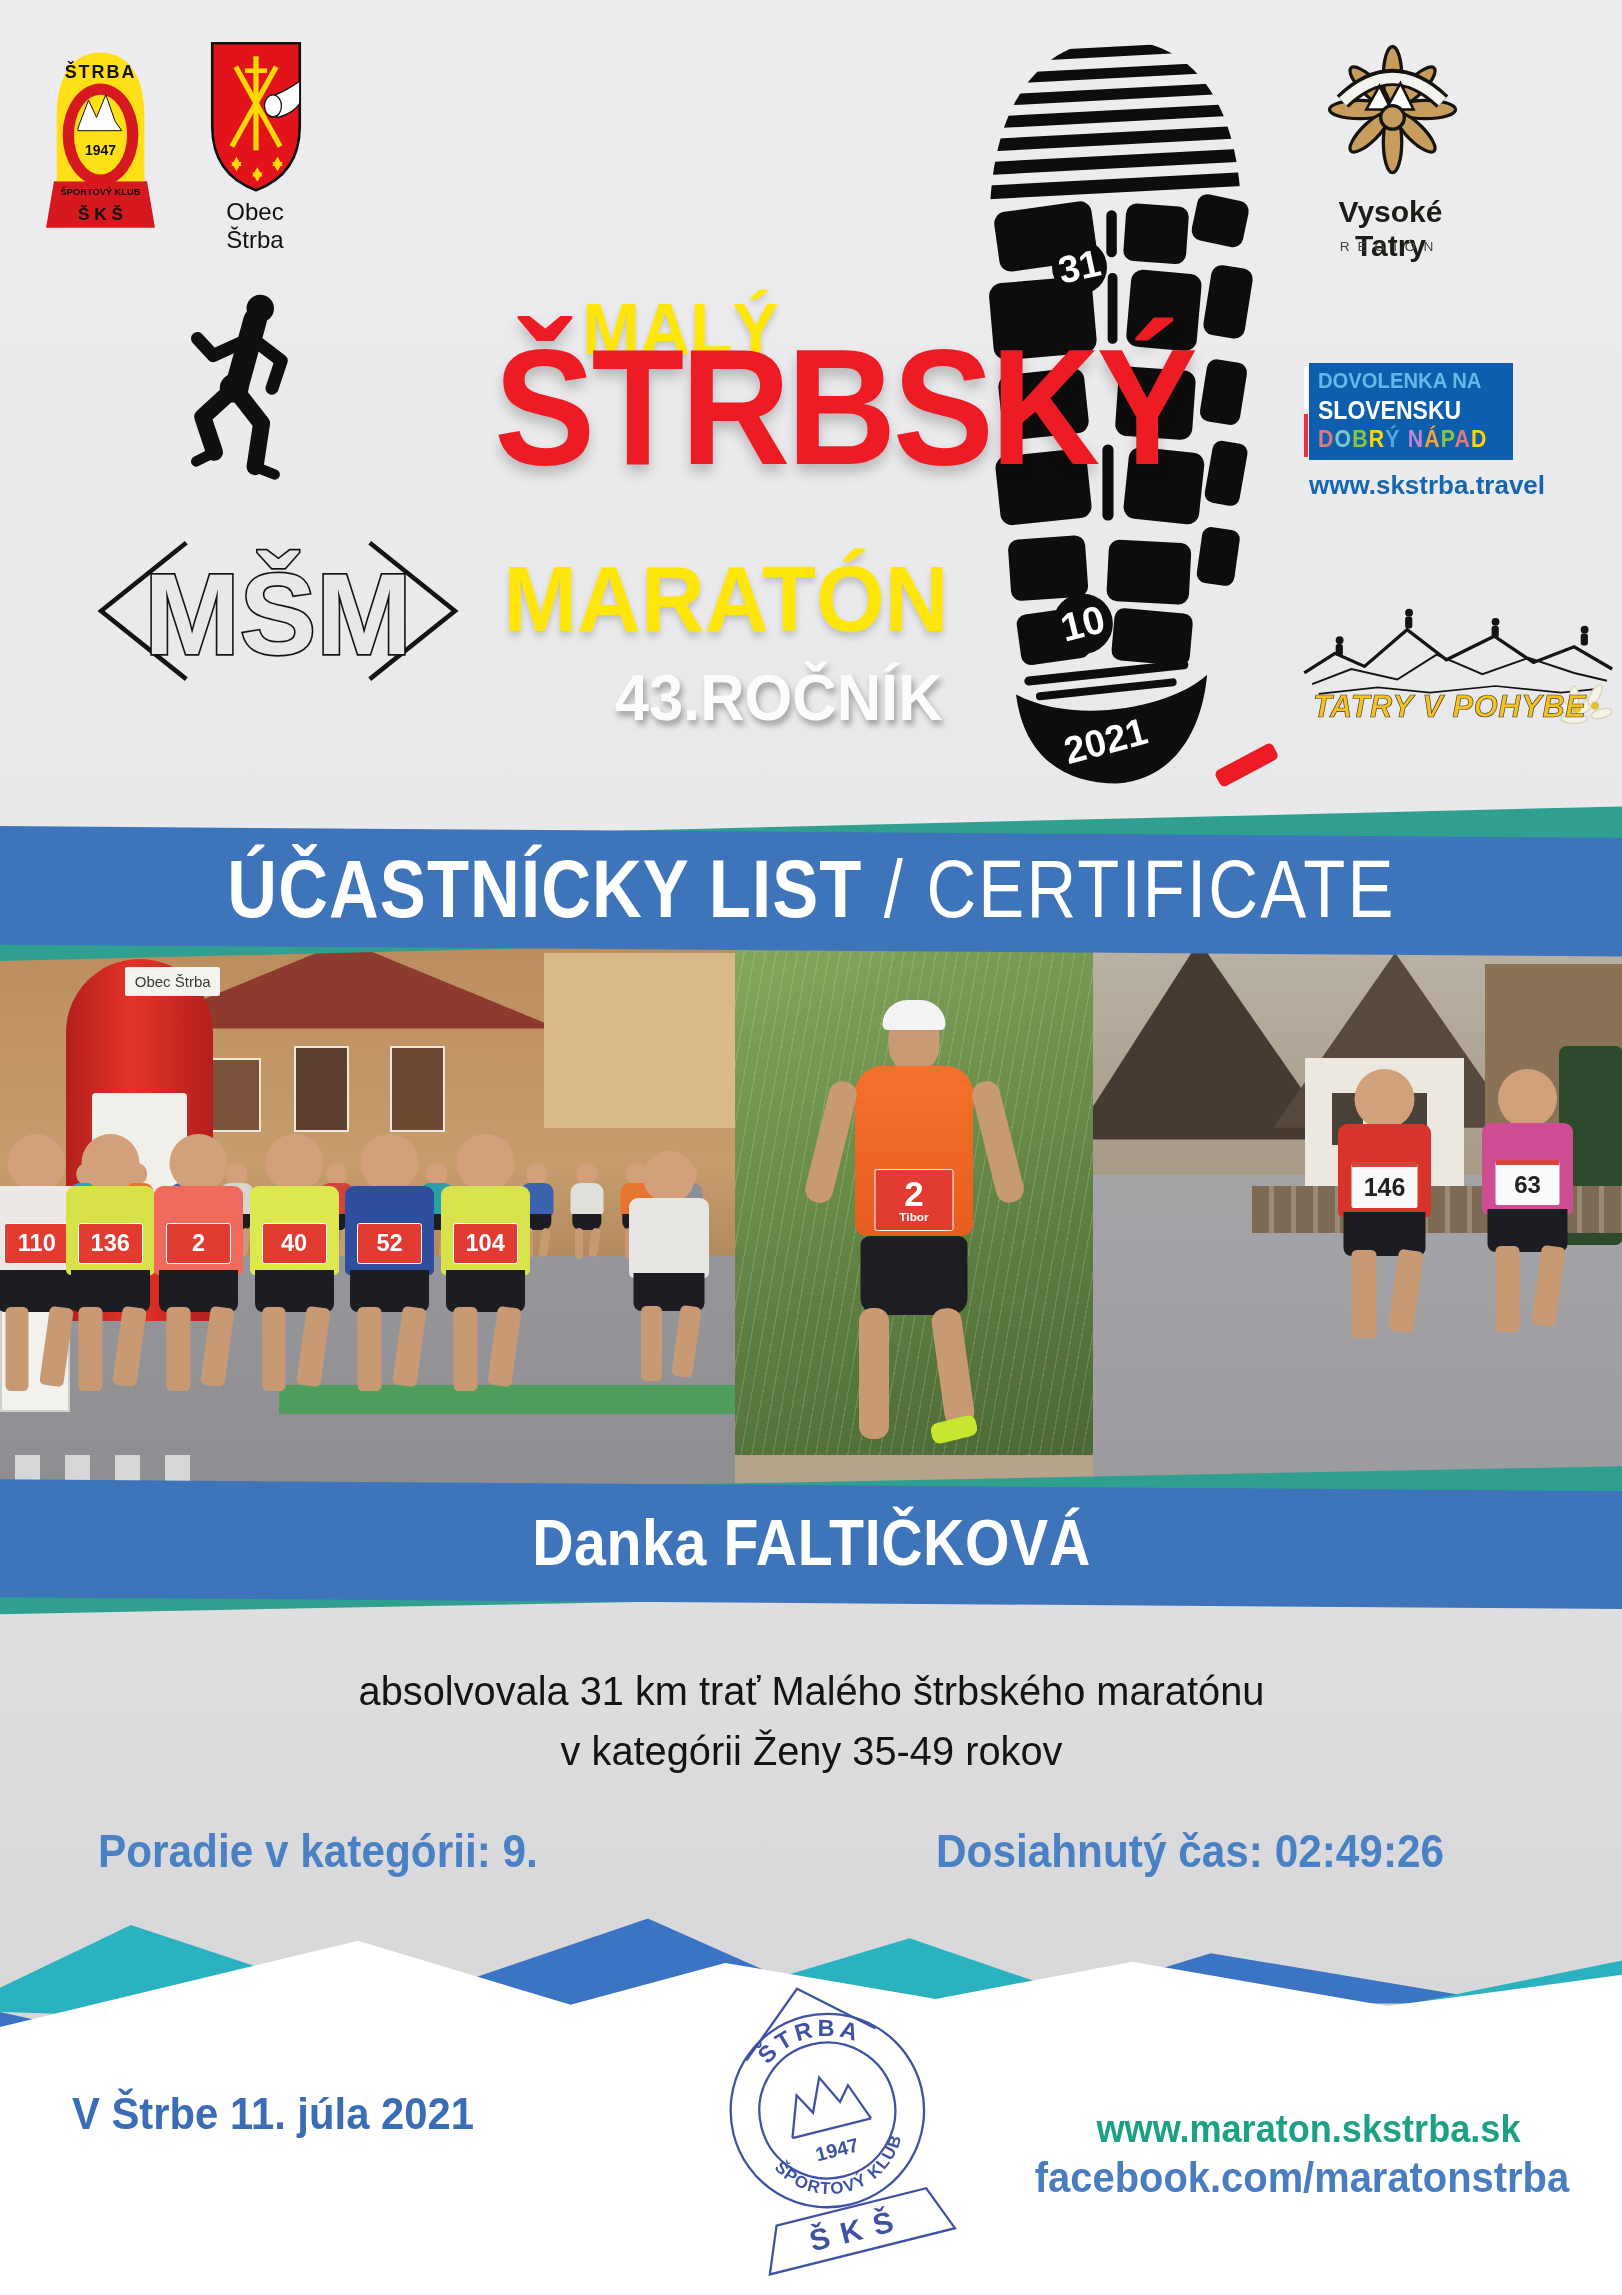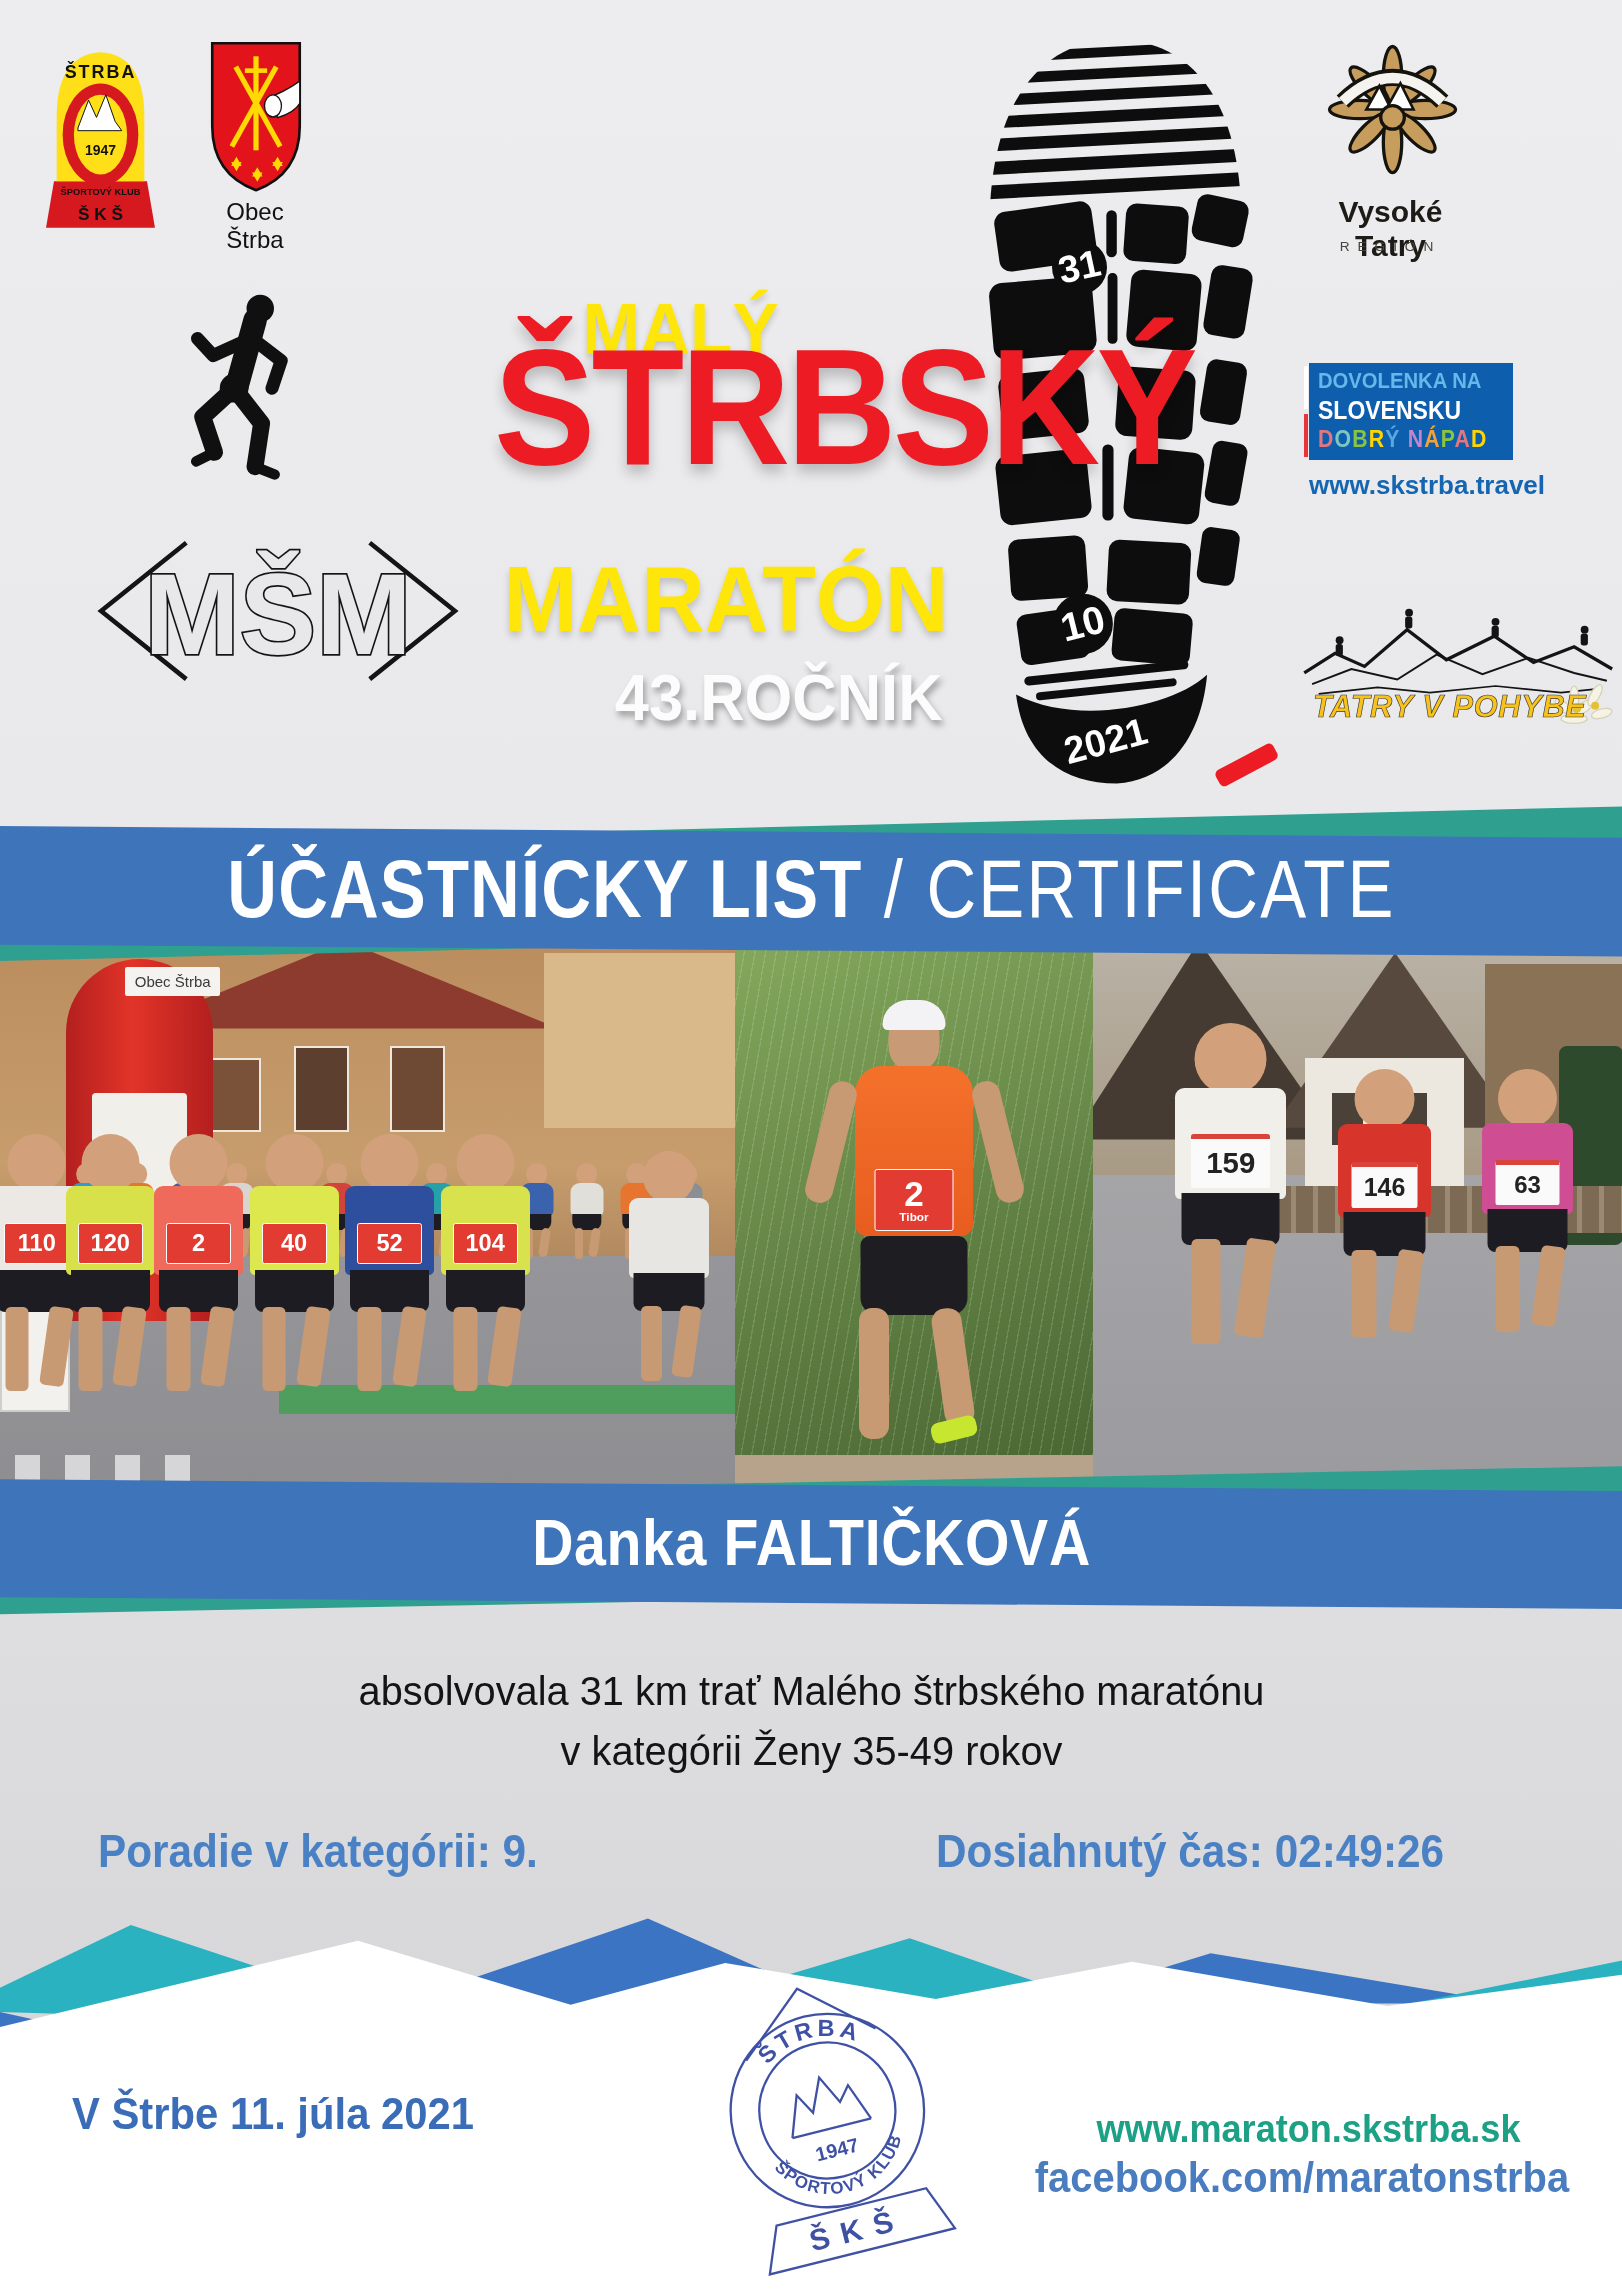--- a/index.html
+++ b/index.html
@@ -382,21 +382,21 @@
             <div class="fg-leg" style="left:7.9px;top:173px;width:23.6px;height:84px;"></div>
             <div class="fg-leg" style="left:47px;top:173px;width:23.6px;height:79px;transform:rotate(8deg);"></div>
             <div class="fg-bib bib-red" style="top:89px;width:63px;height:39px;font-size:23.6px;">110</div>
           </div>
           <div class="figure" style="left: 15%; top: 33%; width: 79px; height: 262px;">
             <div class="fg-head" style="top:0;width:58px;height:58px;"></div>
             <div class="fg-torso" style="top:52px;width:89px;height:89px;background:#d9e14a;"></div>
             <div class="fg-shorts" style="top:136px;width:79px;height:42px;"></div>
             <div class="fg-leg" style="left:7.9px;top:173px;width:23.6px;height:84px;"></div>
             <div class="fg-leg" style="left:47px;top:173px;width:23.6px;height:79px;transform:rotate(8deg);"></div>
-            <div class="fg-bib bib-red" style="top:89px;width:63px;height:39px;font-size:23.6px;">120</div>
+            <div class="fg-bib bib-red" style="top:89px;width:63px;height:39px;font-size:23.6px;">136</div>
           </div>
           <div class="figure" style="left: 27%; top: 33%; width: 79px; height: 262px;">
             <div class="fg-head" style="top:0;width:58px;height:58px;"></div>
             <div class="fg-torso" style="top:52px;width:89px;height:89px;background:#ef6a5a;"></div>
             <div class="fg-shorts" style="top:136px;width:79px;height:42px;"></div>
             <div class="fg-leg" style="left:7.9px;top:173px;width:23.6px;height:84px;"></div>
             <div class="fg-leg" style="left:47px;top:173px;width:23.6px;height:79px;transform:rotate(8deg);"></div>
             <div class="fg-bib bib-red" style="top:89px;width:63px;height:39px;font-size:23.6px;">2</div>
           </div>
           <div class="figure" style="left: 40%; top: 33%; width: 79px; height: 262px;">
@@ -456,28 +456,20 @@
     <div class="photo photo3" id="photo3">
       <div class="abs" style="left:-4%;top:0;width:50%;height:34%;background:#453b33;clip-path:polygon(0 100%,48% 0,100% 100%);"></div>
       <div class="abs" style="left:34%;top:2%;width:46%;height:30%;background:#57493e;clip-path:polygon(0 100%,50% 0,100% 100%);"></div>
       <div class="abs" style="left:40%;top:20%;width:30%;height:22%;background:#ece8df;"></div>
       <div class="abs" style="left:45%;top:26%;width:6%;height:9%;background:#4a4238;"></div>
       <div class="abs" style="left:57%;top:26%;width:6%;height:9%;background:#4a4238;"></div>
       <div class="abs" style="left:74%;top:4%;width:26%;height:36%;background:#8a7257;"></div>
       <div class="abs" style="left:88%;top:18%;width:12%;height:34%;background:#2e4a2c;border-radius:7.9px;"></div>
       <div class="abs" style="left:30%;top:42%;width:70%;height:8%;background:repeating-linear-gradient(90deg,#7c6a55 0 17px,#9b8a72 17px 22px);"></div>
       <div id="p3figs" class="abs" style="inset:0">
-          <div class="figure" style="left: 26%; top: 14%; width: 85px; height: 327px;">
-            <div class="fg-head" style="top:0;width:72px;height:72px;"></div>
-            <div class="fg-torso" style="top:65px;width:111px;height:111px;background:#f0efe9;"></div>
-            <div class="fg-shorts" style="top:170px;width:98px;height:52px;"></div>
-            <div class="fg-leg" style="left:3.3px;top:216px;width:29.4px;height:105px;"></div>
-            <div class="fg-leg" style="left:52px;top:216px;width:29.4px;height:98px;transform:rotate(8deg);"></div>
-            <div class="fg-bib bib-white" style="top:111px;width:79px;height:49px;font-size:29.4px;">159</div>
-          </div>
           <div class="figure" style="left: 55%; top: 22%; width: 85px; height: 275px;">
             <div class="fg-head" style="top:0;width:60px;height:60px;"></div>
             <div class="fg-torso" style="top:55px;width:93px;height:93px;background:#d7352c;"></div>
             <div class="fg-shorts" style="top:143px;width:82px;height:44px;"></div>
             <div class="fg-leg" style="left:9.6px;top:181px;width:25px;height:88px;"></div>
             <div class="fg-leg" style="left:51px;top:181px;width:25px;height:82px;transform:rotate(8deg);"></div>
             <div class="fg-bib bib-white" style="top:93px;width:66px;height:41px;font-size:25px;">146</div>
           </div>
           <div class="figure" style="left: 82%; top: 22%; width: 85px; height: 268px;">
             <div class="fg-head" style="top:0;width:59px;height:59px;"></div>

